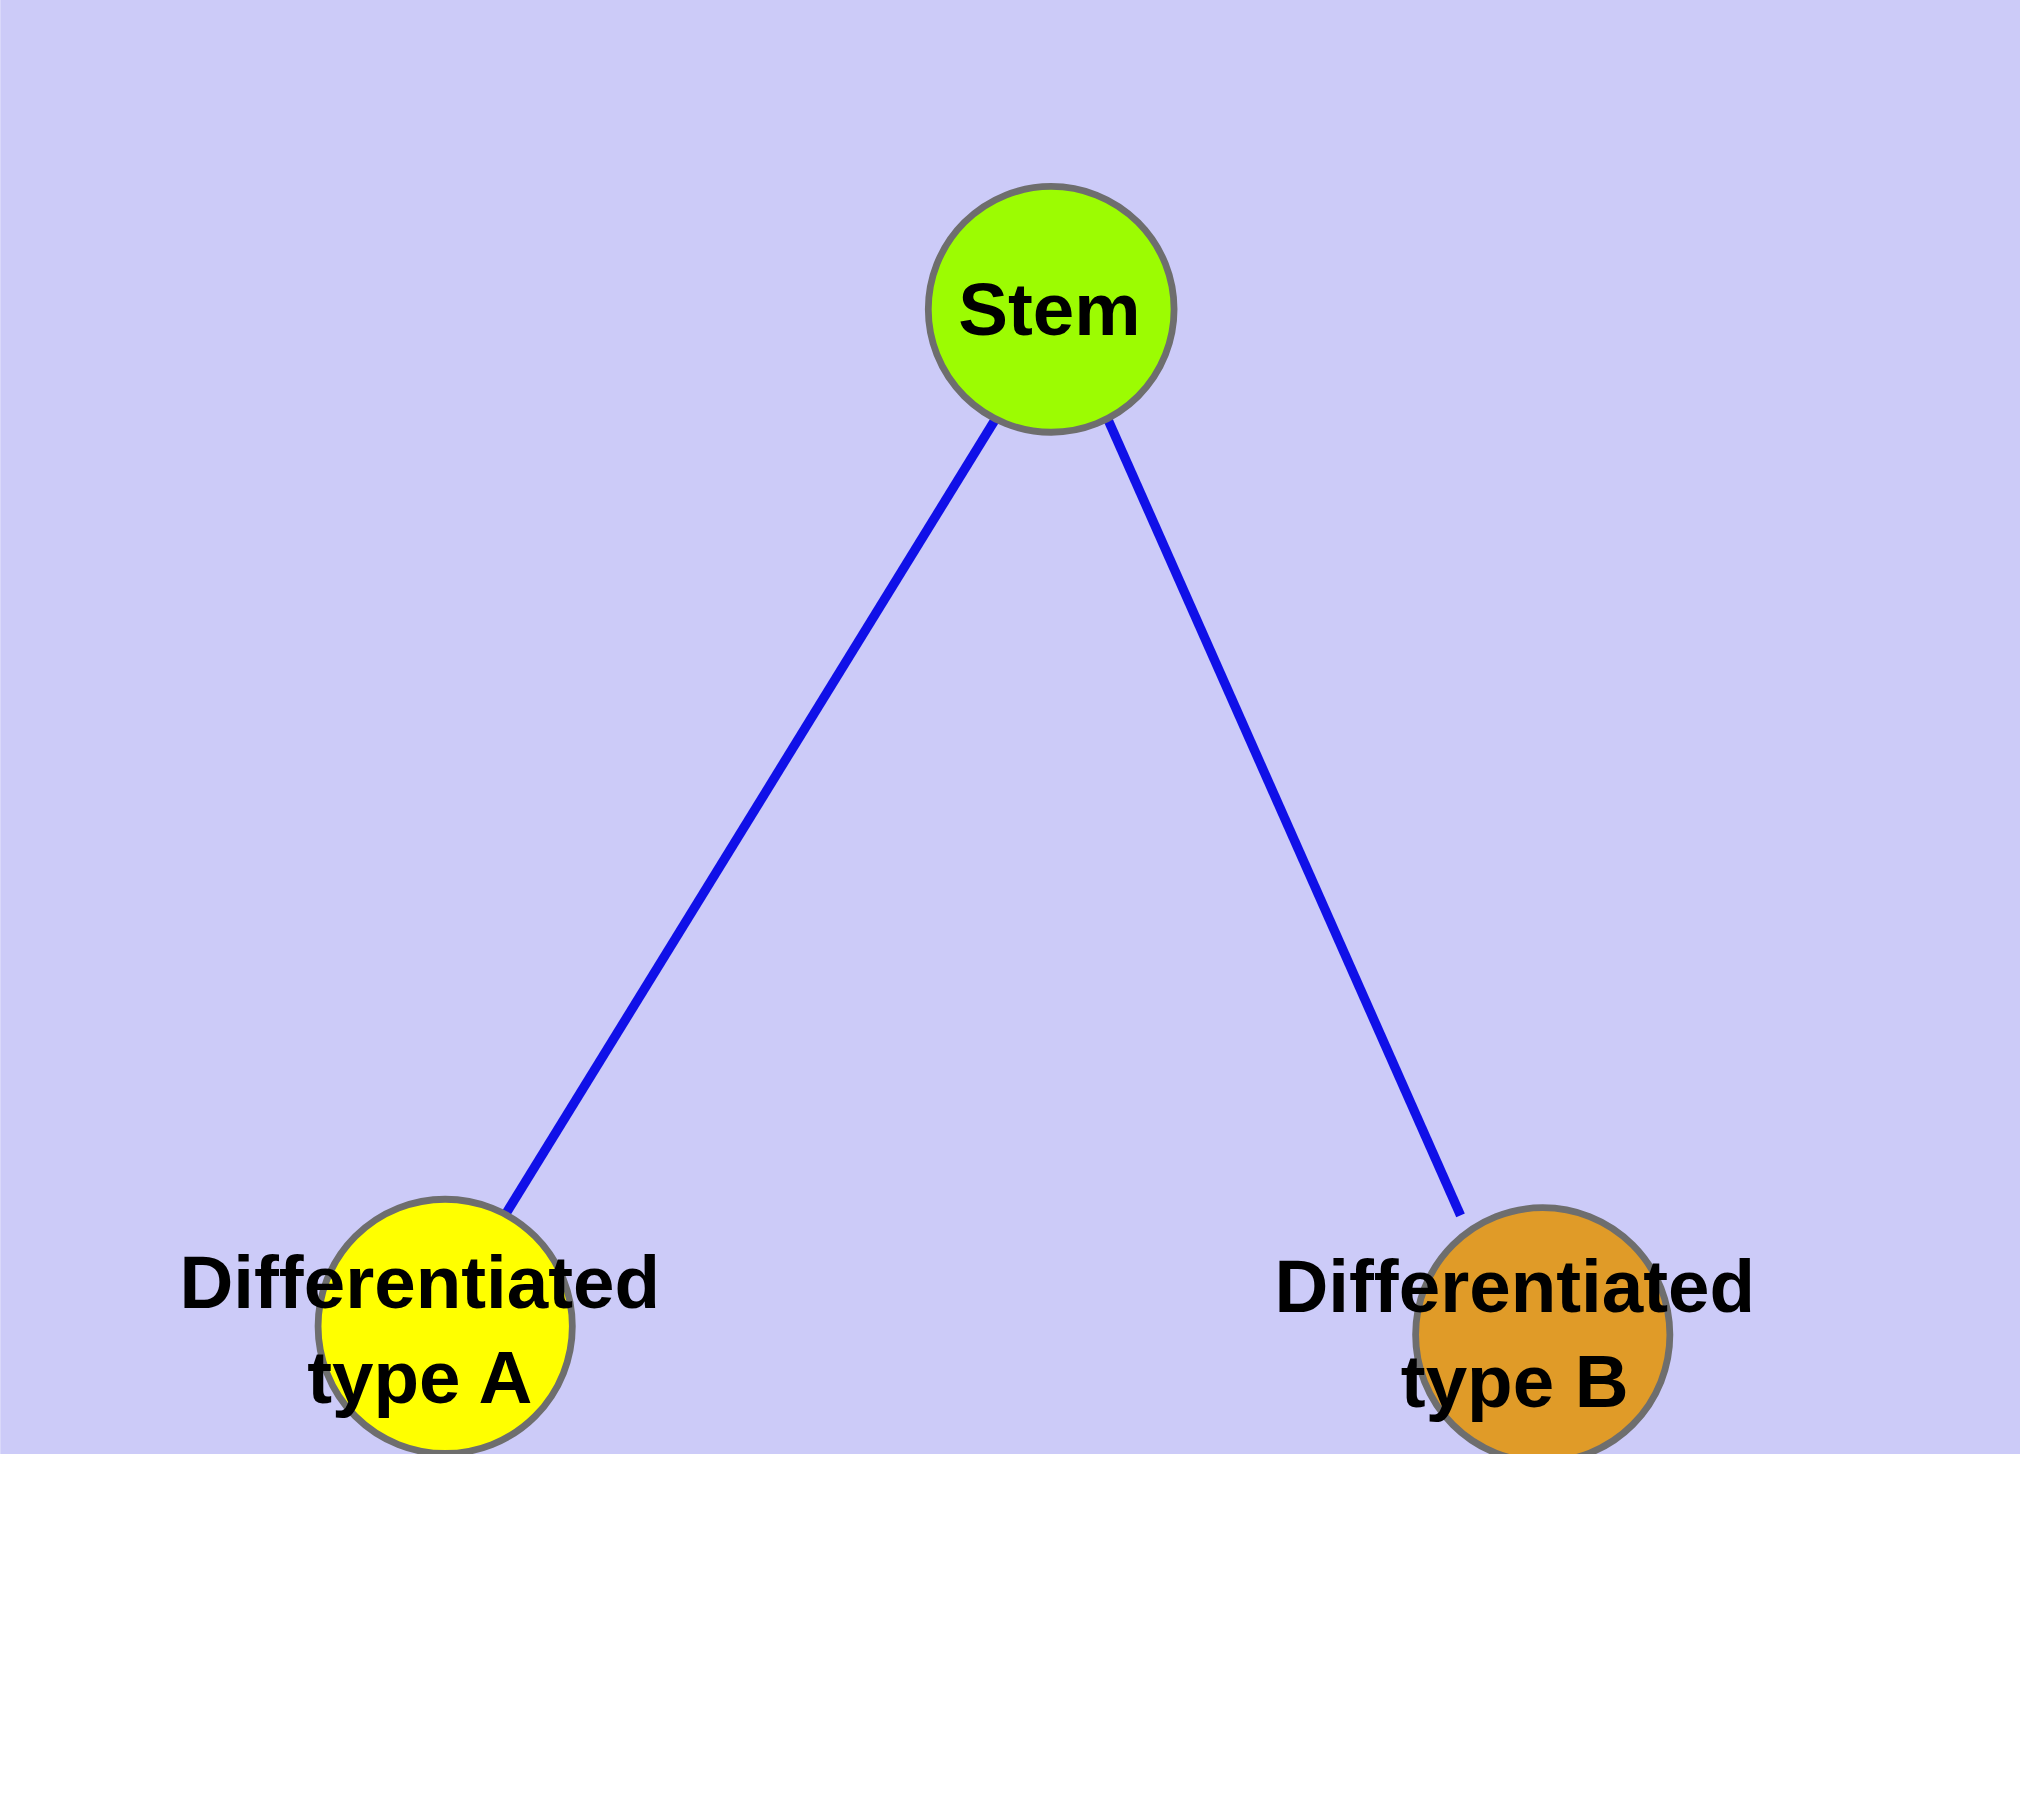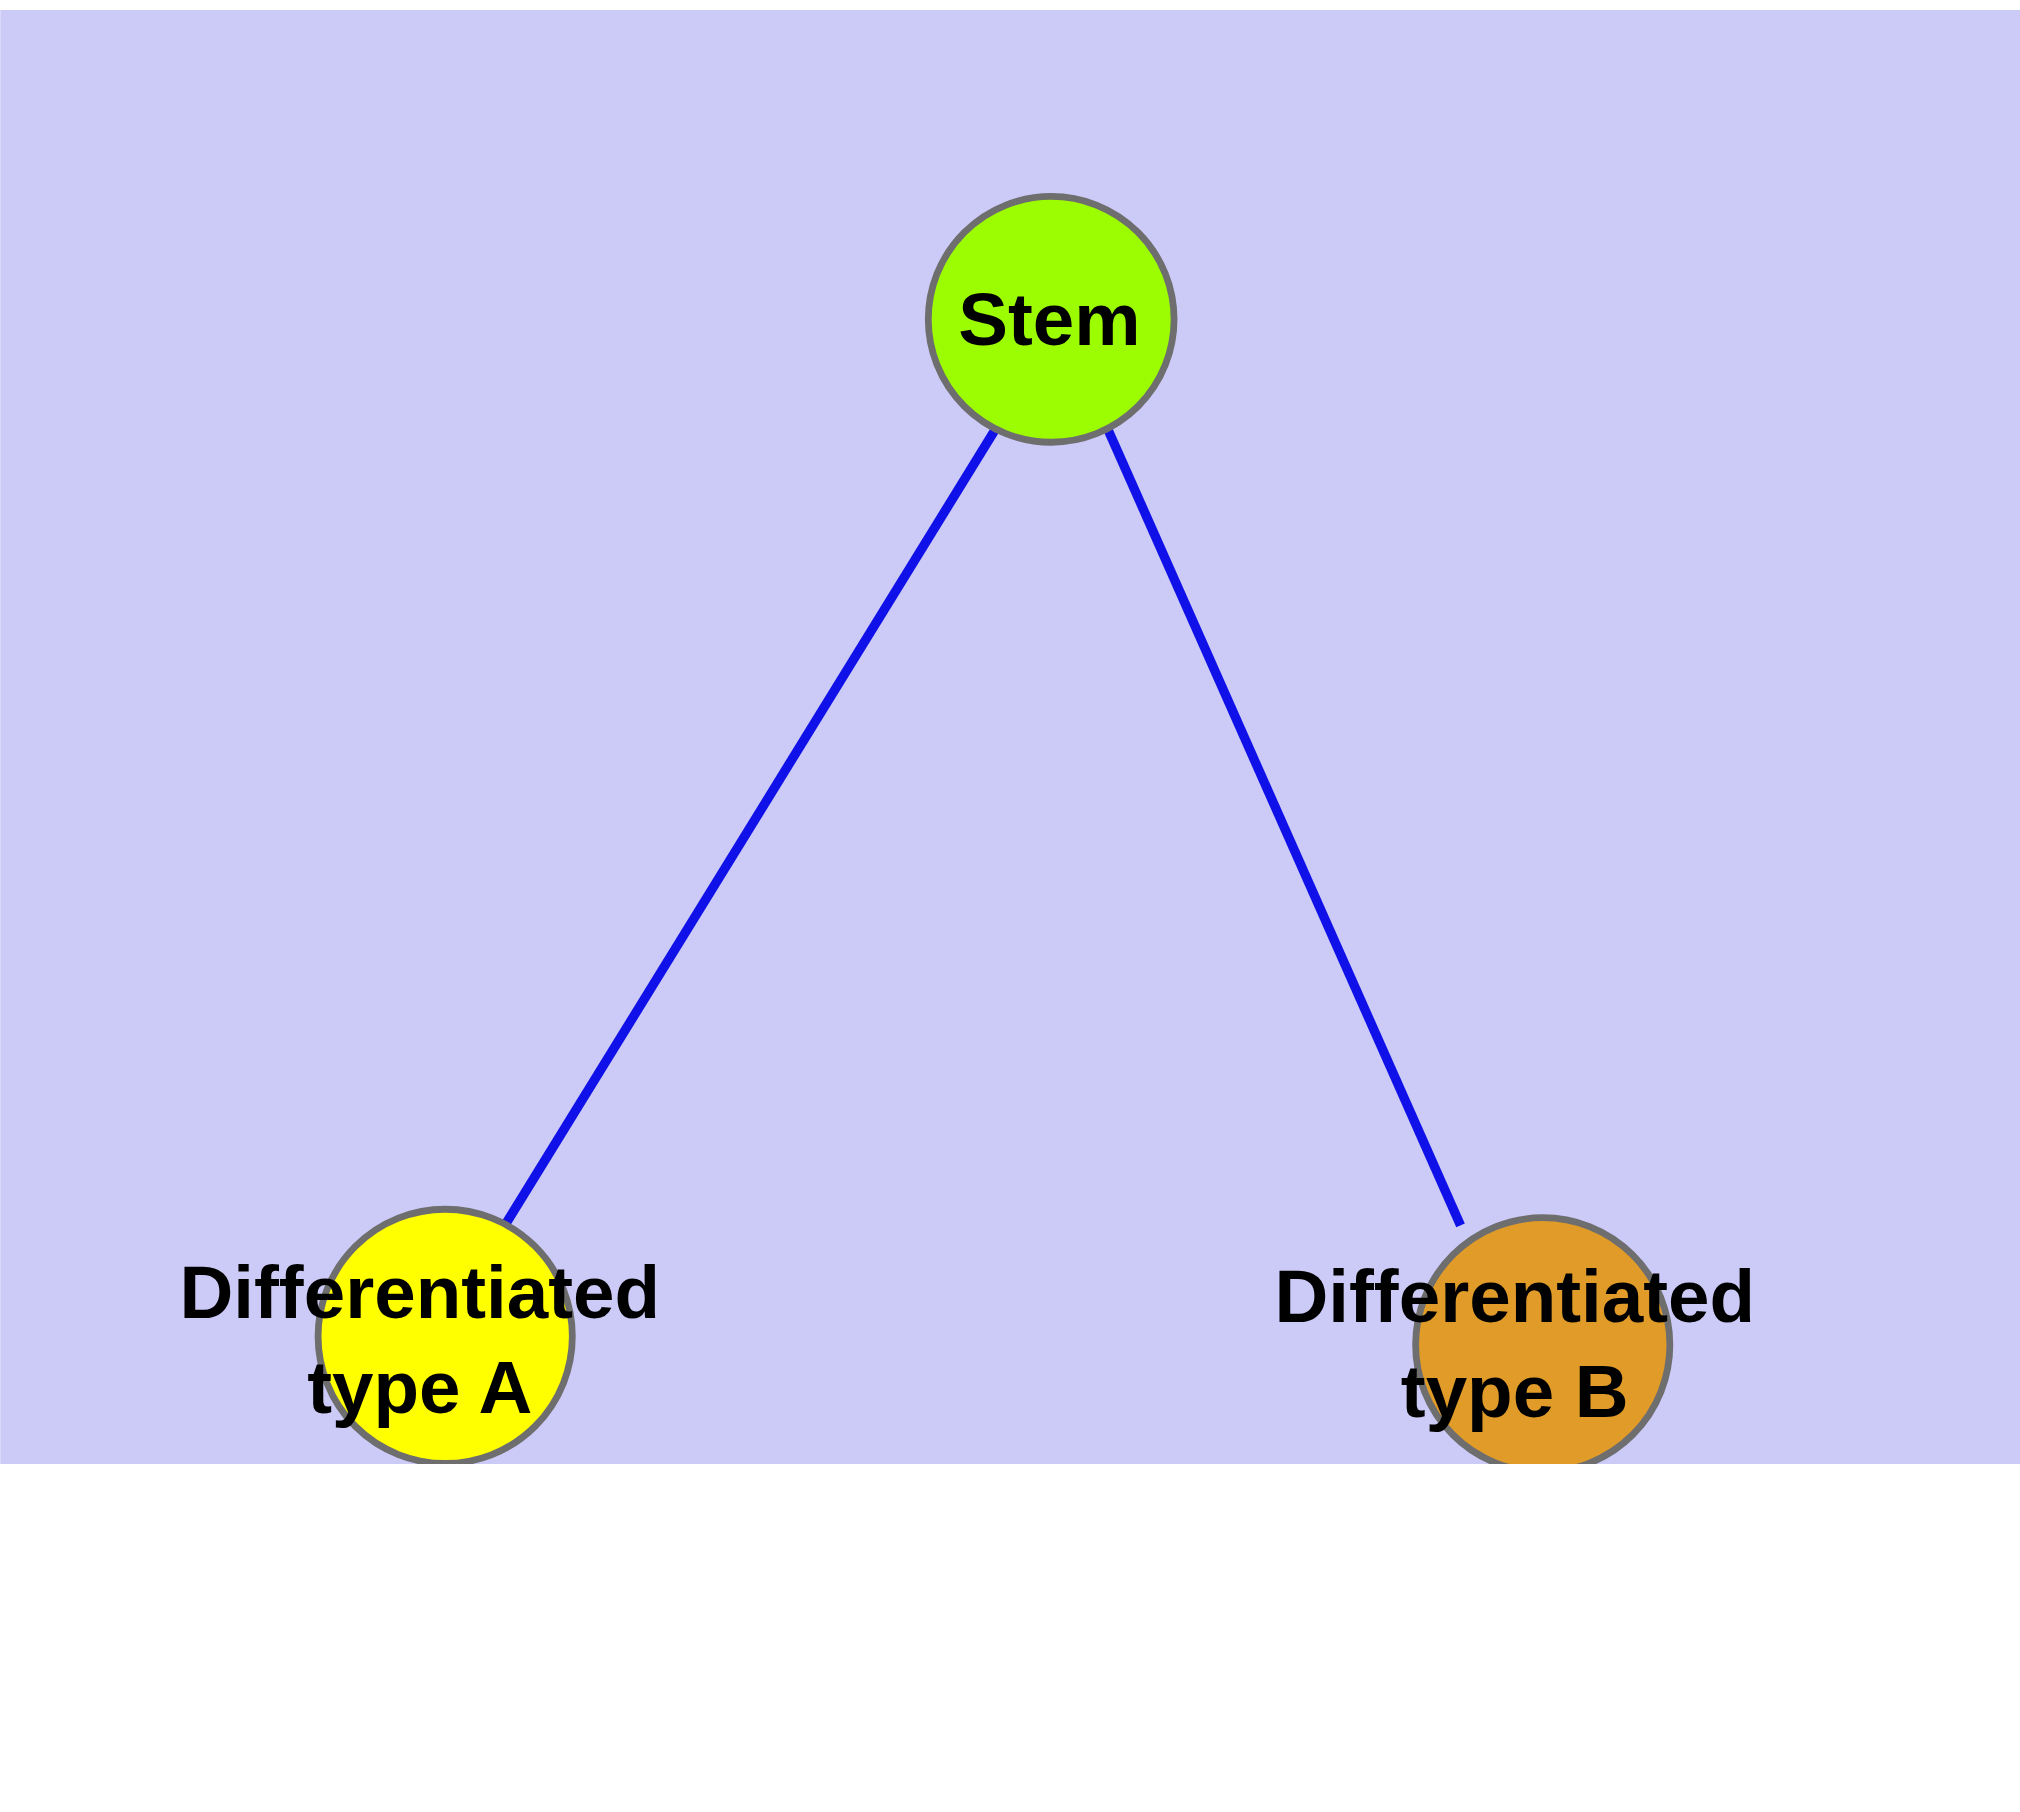--- a/index.html
+++ b/index.html
@@ -7,21 +7,20 @@
     margin: 0;
     padding: 0;
     background: #ffffff;
   }
   #canvas {
     position: relative;
     width: 2021px;
     height: 1454px;
     overflow: hidden;
     font-family: "Liberation Sans", "DejaVu Sans", sans-serif;
-    margin-top: 10px;
   }
   #graph-svg {
     position: absolute;
     top: 0;
     left: 0;
     width: 2021px;
     height: 1812px;
     display: block;
   }
   .node-circle {

